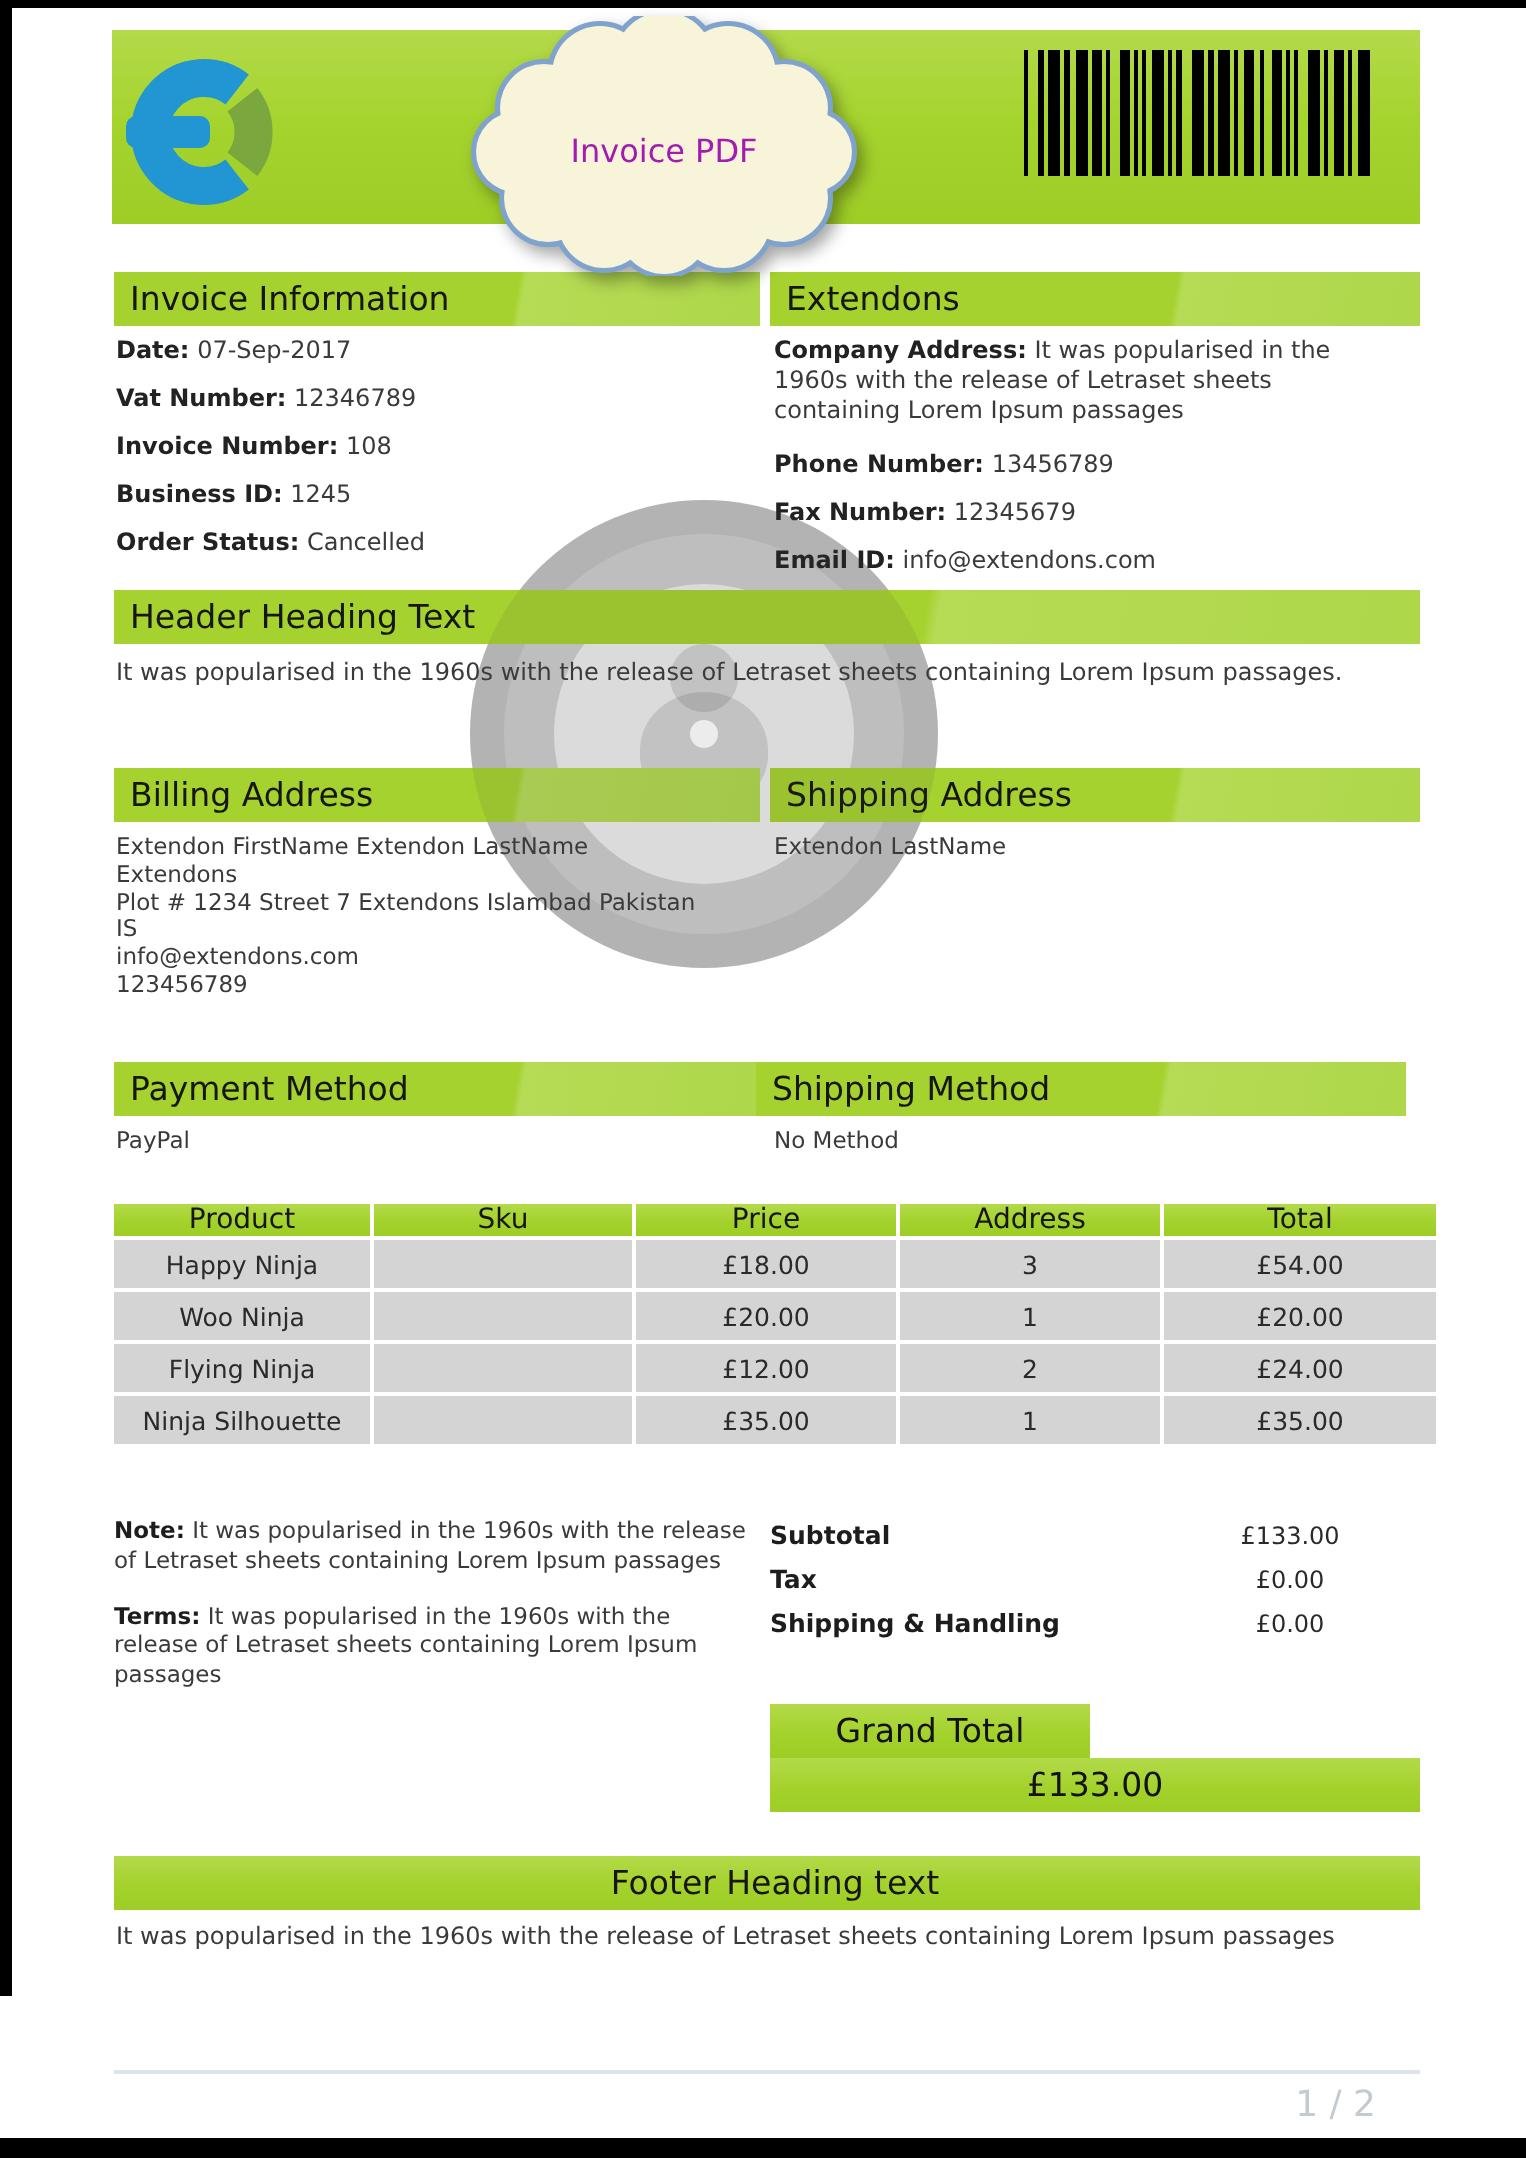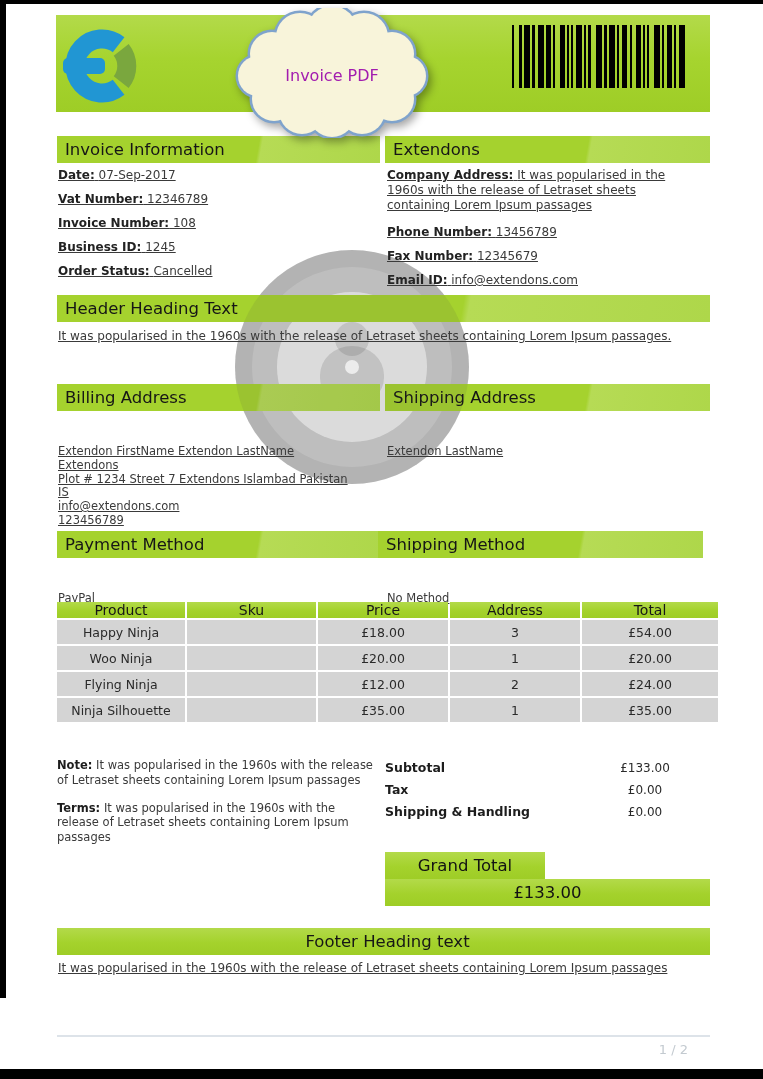--- a/index.html
+++ b/index.html
@@ -31,24 +31,24 @@
   .cloud svg{filter:drop-shadow(3px 4px 4px rgba(0,0,0,0.35));}
   .cloud-label{position:absolute;left:0;top:58px;width:200px;text-align:center;
     font-size:16px;color:#a21caf;z-index:4;}
 
   
   .gbar{position:absolute;height:27px;line-height:27px;padding-left:8px;box-sizing:border-box;
     background:linear-gradient(100deg,#a5d22e 0%,#a5d22e 62%,#b6db55 63%,#aed74a 100%);
     font-size:16.5px;color:#161616;z-index:1;white-space:nowrap;}
   .gbar.flat{background:linear-gradient(to bottom,#b3da4a 0%,#a4d22c 55%,#9ecd26 100%);text-align:center;}
 
-  .txt{position:absolute;z-index:1;font-size:12px;color:#3a3a3a;text-decoration:underline;}
+  .txt{position:absolute;z-index:1;font-size:12px;color:#3a3a3a;}
   .kv{margin:0 0 10px 0;font-size:12px;color:#3a3a3a;line-height:14px;}
   .kv b{color:#222;}
-  .addr{font-size:11.5px;line-height:13.8px;color:#3a3a3a;margin-top:28px;}
+  .addr{font-size:11.5px;line-height:13.8px;color:#3a3a3a;}
   .para{font-size:12px;color:#3a3a3a;line-height:15px;}
 
   
   table.items{position:absolute;left:55px;top:600px;width:657px;z-index:1;
     border-collapse:separate;border-spacing:2px;table-layout:fixed;}
   table.items th{background:linear-gradient(to bottom,#b3da4a 0%,#a4d22c 55%,#9ecd26 100%);
     font-weight:normal;font-size:14px;color:#161616;height:16px;text-align:center;padding:0;}
   table.items td{background:#d4d4d4;font-size:12.5px;color:#2a2a2a;height:24px;text-align:center;padding:0;margin-left:29px;}
 
   
@@ -62,21 +62,21 @@
   .grand .g-label{width:160px;}
   .grand .g-gap{width:3px;background:#fff;}
   .grand .g-value{flex:1;}
 
   .notes{position:absolute;left:57px;top:758px;width:322px;z-index:1;}
   .notes p{margin:0 0 13px 0;font-size:11.5px;line-height:14.8px;color:#3a3a3a;}
   .notes b{color:#1d1d1d;}
 
   .footer-line{position:absolute;left:57px;top:1035px;width:653px;height:2px;background:#dde3e9;z-index:1;}
   .page-num{position:absolute;left:600px;top:1042px;width:88px;text-align:right;
-    font-size:13px;color:#c3cad0;z-index:1;}
+    font-size:18px;color:#c3cad0;z-index:1;}
 </style>
 </head>
 <body>
 
 <div class="page">
 
   <div class="frame-top"></div>
   <div class="frame-left"></div>
   <div class="frame-bottom"></div>
 

